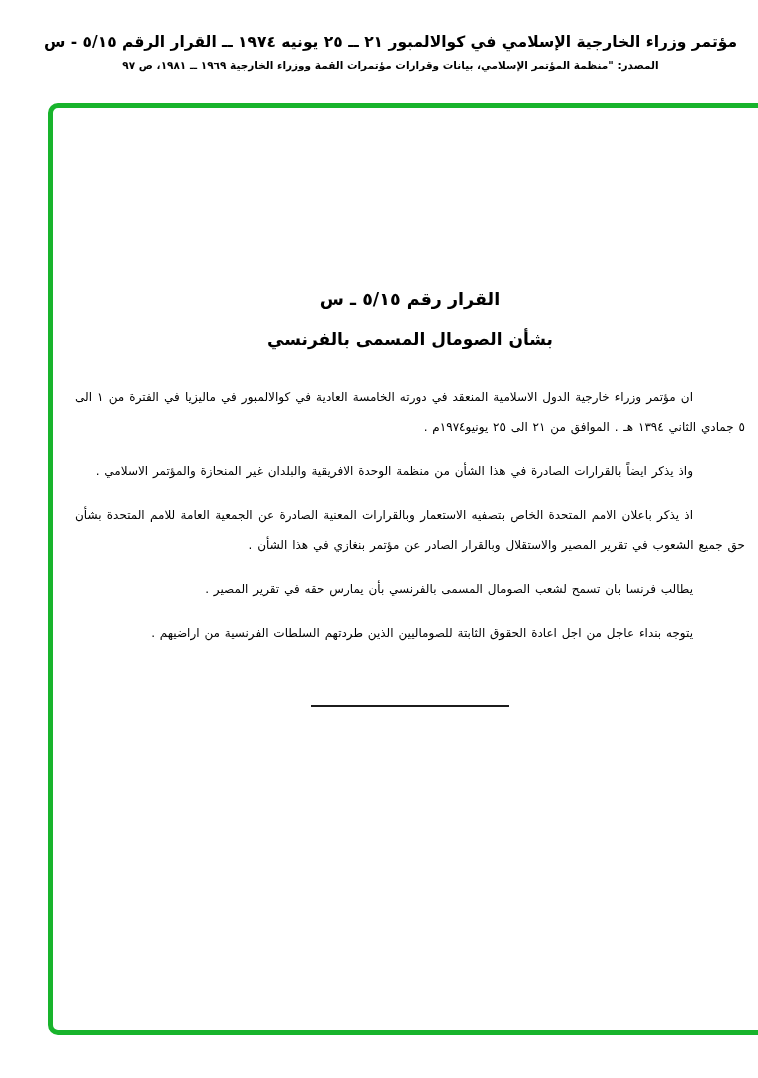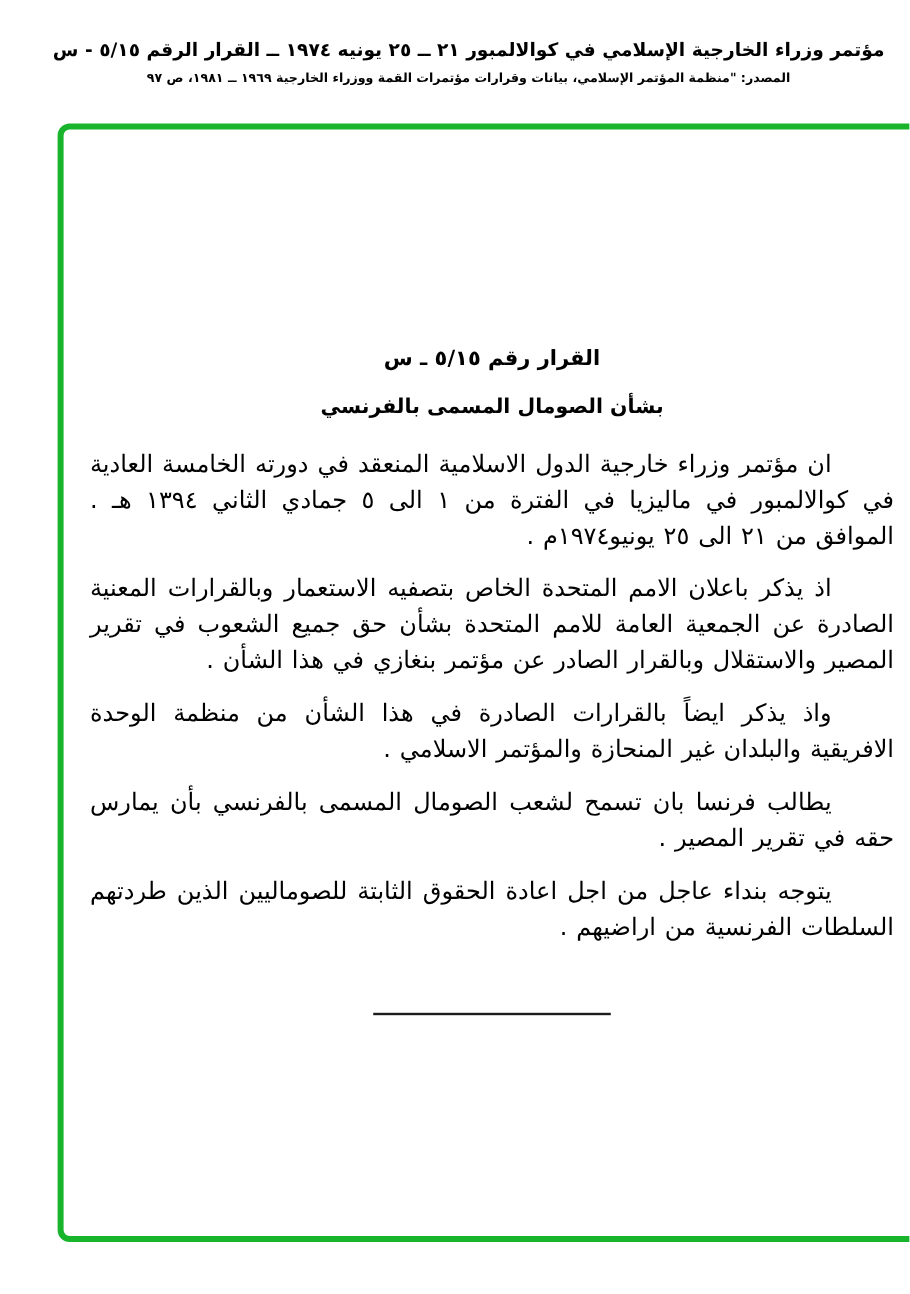--- a/index.html
+++ b/index.html
@@ -53,29 +53,29 @@
     left: 22px;
   }
   .res-title {
     margin: 0 0 14px 0;
     text-align: center;
     font-size: 17.5px;
     font-weight: 600;
     line-height: 26px;
   }
   .res-subject {
-    margin: 0 0 19px 0;
+    margin: 0 0 30px 0;
     text-align: center;
     font-size: 17px;
     font-weight: bold;
     line-height: 26px;
   }
   .res-paragraph {
     margin: 8px 0 14px 0;
-    font-size: 20px;
+    font-size: 12px;
     line-height: 30px;
     text-align: justify;
     text-indent: 52px;
     word-spacing: 1px;
   }
   .divider {
     width: 198px;
     height: 2px;
     background: #1c1c1c;
     margin: 57px auto 0 auto;
@@ -93,23 +93,23 @@
 
   <div class="frame" style="border-color: rgb(24, 180, 44);">
     <div class="content">
 
       <h2 class="res-title">القرار رقم ٥/١٥ ـ س</h2>
 
       <h3 class="res-subject">بشأن الصومال المسمى بالفرنسي</h3>
 
       <p class="res-paragraph">ان مؤتمر وزراء خارجية الدول الاسلامية المنعقد في دورته الخامسة العادية في كوالالمبور في ماليزيا في الفترة من ١ الى ٥ جمادي الثاني ١٣٩٤ هـ . الموافق من ٢١ الى ٢٥ يونيو١٩٧٤م .</p>
 
+      <p class="res-paragraph">واذ يذكر ايضاً بالقرارات الصادرة في هذا الشأن من منظمة الوحدة الافريقية والبلدان غير المنحازة والمؤتمر الاسلامي .</p>
+
       <p class="res-paragraph">اذ يذكر باعلان الامم المتحدة الخاص بتصفيه الاستعمار وبالقرارات المعنية الصادرة عن الجمعية العامة للامم المتحدة بشأن حق جميع الشعوب في تقرير المصير والاستقلال وبالقرار الصادر عن مؤتمر بنغازي في هذا الشأن .</p>
-
-      <p class="res-paragraph">واذ يذكر ايضاً بالقرارات الصادرة في هذا الشأن من منظمة الوحدة الافريقية والبلدان غير المنحازة والمؤتمر الاسلامي .</p>
 
       <p class="res-paragraph">يطالب فرنسا بان تسمح لشعب الصومال المسمى بالفرنسي بأن يمارس حقه في تقرير المصير .</p>
 
       <p class="res-paragraph">يتوجه بنداء عاجل من اجل اعادة الحقوق الثابتة للصوماليين الذين طردتهم السلطات الفرنسية من اراضيهم .</p>
 
       <div class="divider"></div>
 
     </div>
   </div>
 

